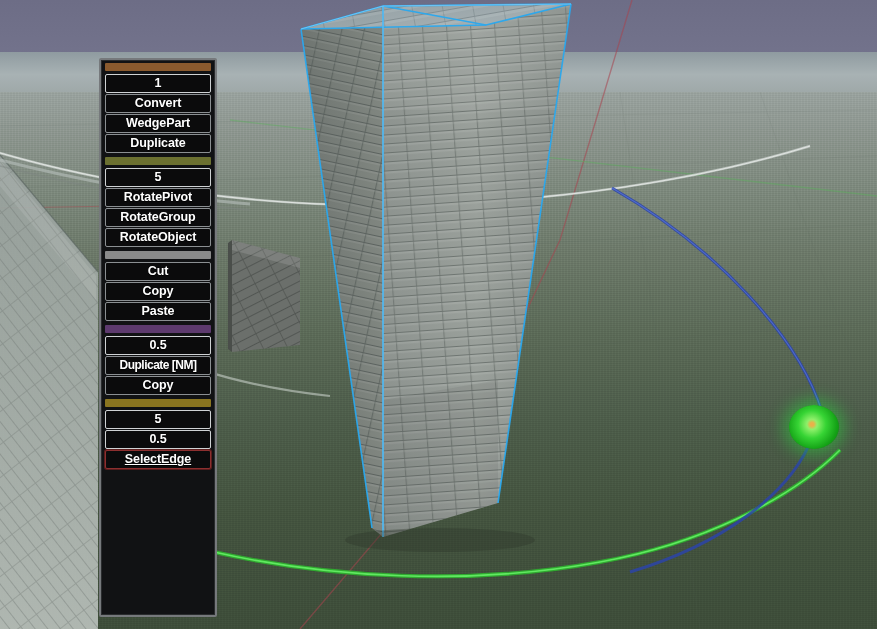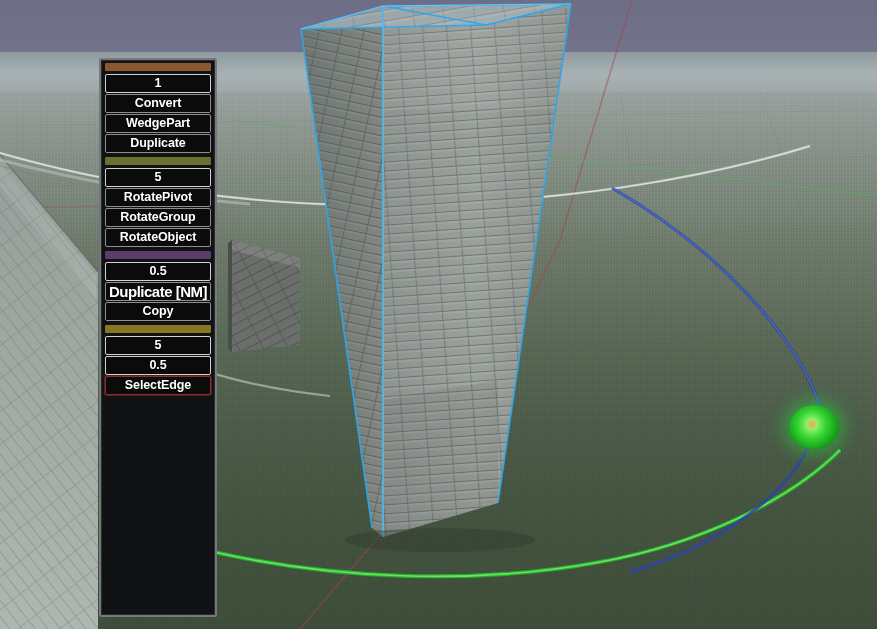--- a/index.html
+++ b/index.html
@@ -44,22 +44,22 @@
          box-shadow:0 0 0 1px #2a2c2e inset;}
   .grp{margin-bottom:4px;}
   .bar{height:8px;width:100%;margin:0 0 3px 0;border-radius:1px;}
   .btn{display:block;width:100%;box-sizing:border-box;
        height:19px;line-height:17px;margin:0 0 1px 0;
        background:#0b0b0c;border:1px solid #8b8f92;border-radius:2px;
        color:#fff;font-size:12.5px;font-weight:bold;text-align:center;
        letter-spacing:-.1px;white-space:nowrap;overflow:hidden;
        text-shadow:0 1px 1px #000;}
   .btn.val{border-color:#cfd2d4;}
-  .btn.hl{border-color:#8d2f2f;box-shadow:0 0 0 1px #5a1d1d;}
-  .btn.tight{font-size:15px;letter-spacing:-.5px;}
+  .btn.hl{border-color:#8d2f2f;box-shadow:0 0 0 1px #5a1d1d;text-decoration:underline;}
+  .btn.tight{font-size:12px;letter-spacing:-.5px;}
 </style>
 </head>
 <body>
 
 <div id="stage">
 
   <div class="vp">
 
     <div class="sky"></div>
     <div class="fog"></div>
@@ -218,20 +218,26 @@
         <div class="btn">Duplicate</div>
       </div>
       <div class="grp">
         <div class="bar" style="background: rgb(107, 112, 48);"></div>
         <div class="btn val">5</div>
         <div class="btn">RotatePivot</div>
         <div class="btn">RotateGroup</div>
         <div class="btn">RotateObject</div>
       </div>
       <div class="grp">
+        <div class="bar" style="background: rgb(138, 138, 138);"></div>
+        <div class="btn">Cut</div>
+        <div class="btn">Copy</div>
+        <div class="btn">Paste</div>
+      </div>
+      <div class="grp">
         <div class="bar" style="background: rgb(93, 58, 110);"></div>
         <div class="btn val">0.5</div>
         <div class="btn tight">Duplicate [NM]</div>
         <div class="btn">Copy</div>
       </div>
       <div class="grp">
         <div class="bar" style="background: rgb(138, 117, 32);"></div>
         <div class="btn val">5</div>
         <div class="btn val">0.5</div>
         <div class="btn hl">SelectEdge</div>

